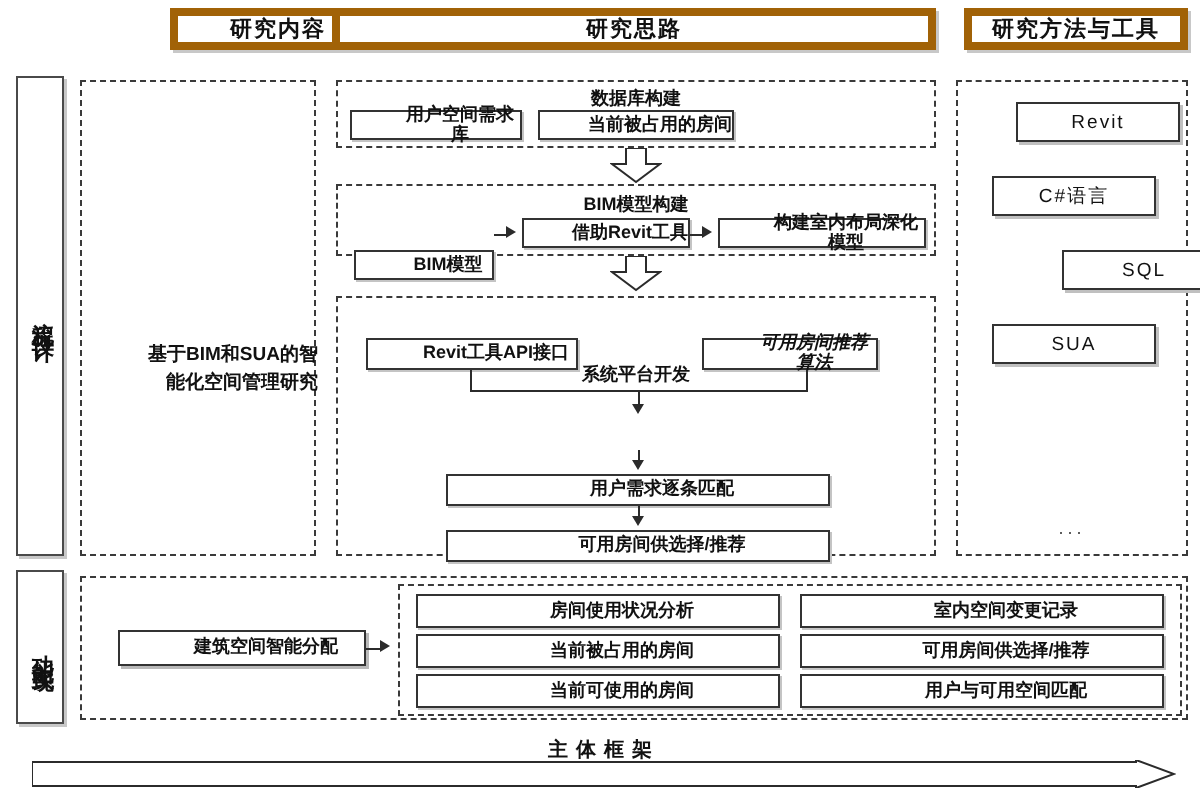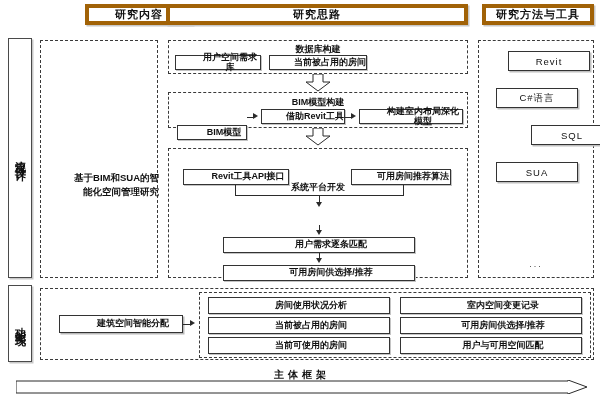--- a/index.html
+++ b/index.html
@@ -139,21 +139,21 @@
     <polygon points="8,0 18,0 18,8 25,8 13,17 1,8 8,8" fill="#ffffff" stroke="#2b2b2b" stroke-width="1"></polygon>
   </svg>
 </div>
 
 <div class="abs dashbox" style="left:168px;top:148px;width:300px;height:130px;">
   <div class="abs cap" style="left:0;top:4px;margin-top:28px;">系统平台开发</div>
 
   <div class="abs node thin" style="left:14px;top:20px;width:106px;height:16px;">
     <span>Revit工具API接口</span>
   </div>
-  <div class="abs node thin" style="left:182px;top:20px;width:100px;height:16px;">
+  <div class="abs node thin" style="left:182px;top:20px;width:88px;height:16px;font-style:italic;">
     <span>可用房间推荐算法</span>
   </div>
 
   <div class="abs vline" style="left:66px;top:36px;height:10px;"></div>
   <div class="abs vline" style="left:234px;top:36px;height:10px;"></div>
   <div class="abs hline" style="left:66px;top:46px;width:169px;"></div>
   <div class="abs vline" style="left:150px;top:46px;height:8px;"></div>
   <div class="abs arr-down" style="left:147px;top:53px;"></div>
 
   <div class="abs vline" style="left:150px;top:76px;height:6px;"></div>

